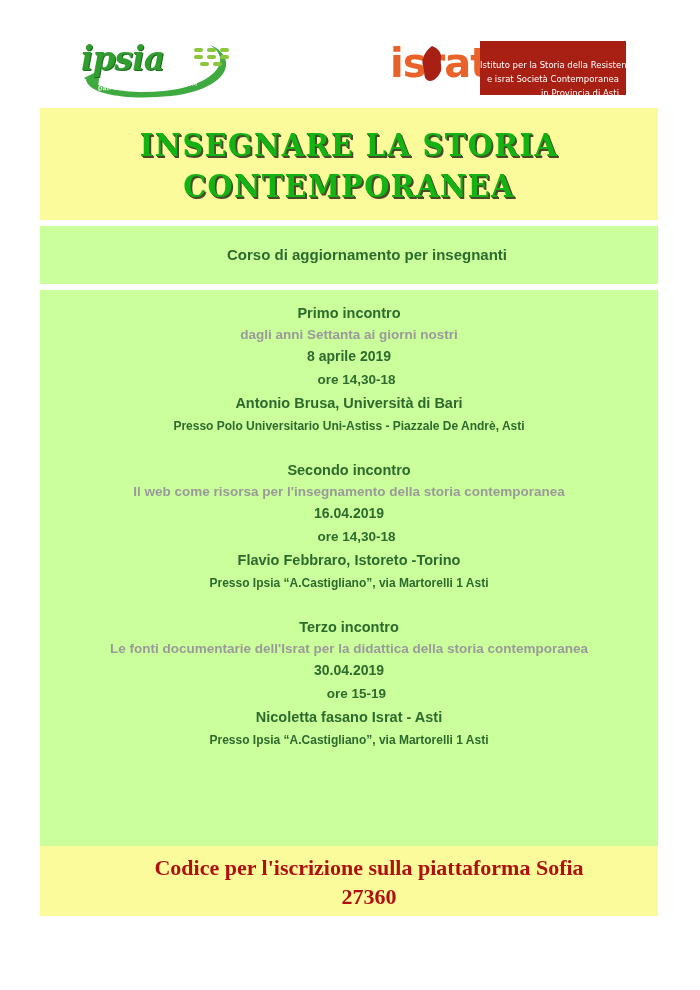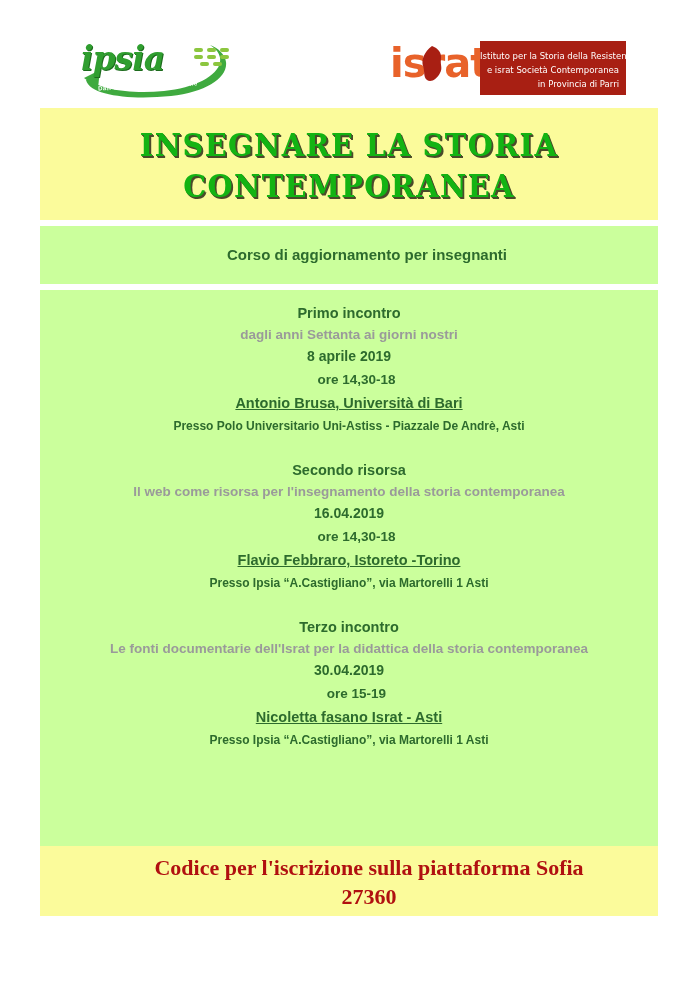--- a/index.html
+++ b/index.html
@@ -92,21 +92,21 @@
   }
   .israt-box {
     position: absolute;
     left: 90px;
     top: 0;
     width: 146px;
     height: 54px;
     background: #a81f13;
     color: #ffffff;
     box-sizing: border-box;
-    padding: 8px 7px 0 0;
+    padding: 17px 7px 0 0;
     text-align: right;
   }
   .israt-box div {
     font-size: 8.5px;
     line-height: 14px;
     white-space: nowrap;
     font-family: "DejaVu Sans", sans-serif;
   }
 
   
@@ -179,21 +179,20 @@
     font-weight: bold;
     color: #2d6b2d;
     line-height: 23px;
     padding-left: 15px;
   }
   .m-speaker {
     font-size: 14.5px;
     font-weight: bold;
     color: #2d6b2d;
     line-height: 24px;
-    text-decoration: underline;
   }
   .m-venue {
     font-size: 12px;
     font-weight: bold;
     color: #2d6b2d;
     line-height: 22px;
   }
 
   
   .code-inner {
@@ -240,21 +239,21 @@
 
   <div class="israt-logo">
     <div class="israt-word">israt</div>
     <svg class="israt-blob" viewBox="0 0 26 40">
       <path d="M13,2 C19,4 23,9 22,15 C21,21 24,24 21,29 C18,35 12,39 8,36
                C4,33 6,27 4,22 C2,16 5,8 13,2 Z" fill="#a81f13"></path>
     </svg>
     <div class="israt-box">
       <div>Istituto per la Storia della Resistenza</div>
       <div>e israt Società Contemporanea</div>
-      <div>in Provincia di Parri</div>
+      <div>in Provincia di Asti</div>
     </div>
   </div>
 
 </div>
 
 <div id="title-band" class="band band-yellow">
   <div class="main-title">
     <div>INSEGNARE LA STORIA</div>
     <div>CONTEMPORANEA</div>
   </div>
@@ -270,21 +269,21 @@
     <div class="meeting">
       <div class="m-heading">Primo incontro</div>
       <div class="m-topic">dagli anni Settanta ai giorni nostri</div>
       <div class="m-date">8 aprile 2019</div>
       <div class="m-time">ore 14,30-18</div>
       <div class="m-speaker">Antonio Brusa, Università di Bari</div>
       <div class="m-venue">Presso Polo Universitario Uni-Astiss - Piazzale De Andrè, Asti</div>
     </div>
 
     <div class="meeting">
-      <div class="m-heading">Secondo risorsa</div>
+      <div class="m-heading">Secondo incontro</div>
       <div class="m-topic">Il web come risorsa per l'insegnamento della storia contemporanea</div>
       <div class="m-date">16.04.2019</div>
       <div class="m-time">ore 14,30-18</div>
       <div class="m-speaker">Flavio Febbraro, Istoreto -Torino</div>
       <div class="m-venue">Presso Ipsia “A.Castigliano”, via Martorelli 1 Asti</div>
     </div>
 
     <div class="meeting">
       <div class="m-heading">Terzo incontro</div>
       <div class="m-topic">Le fonti documentarie dell'Israt per la didattica della storia contemporanea</div>

